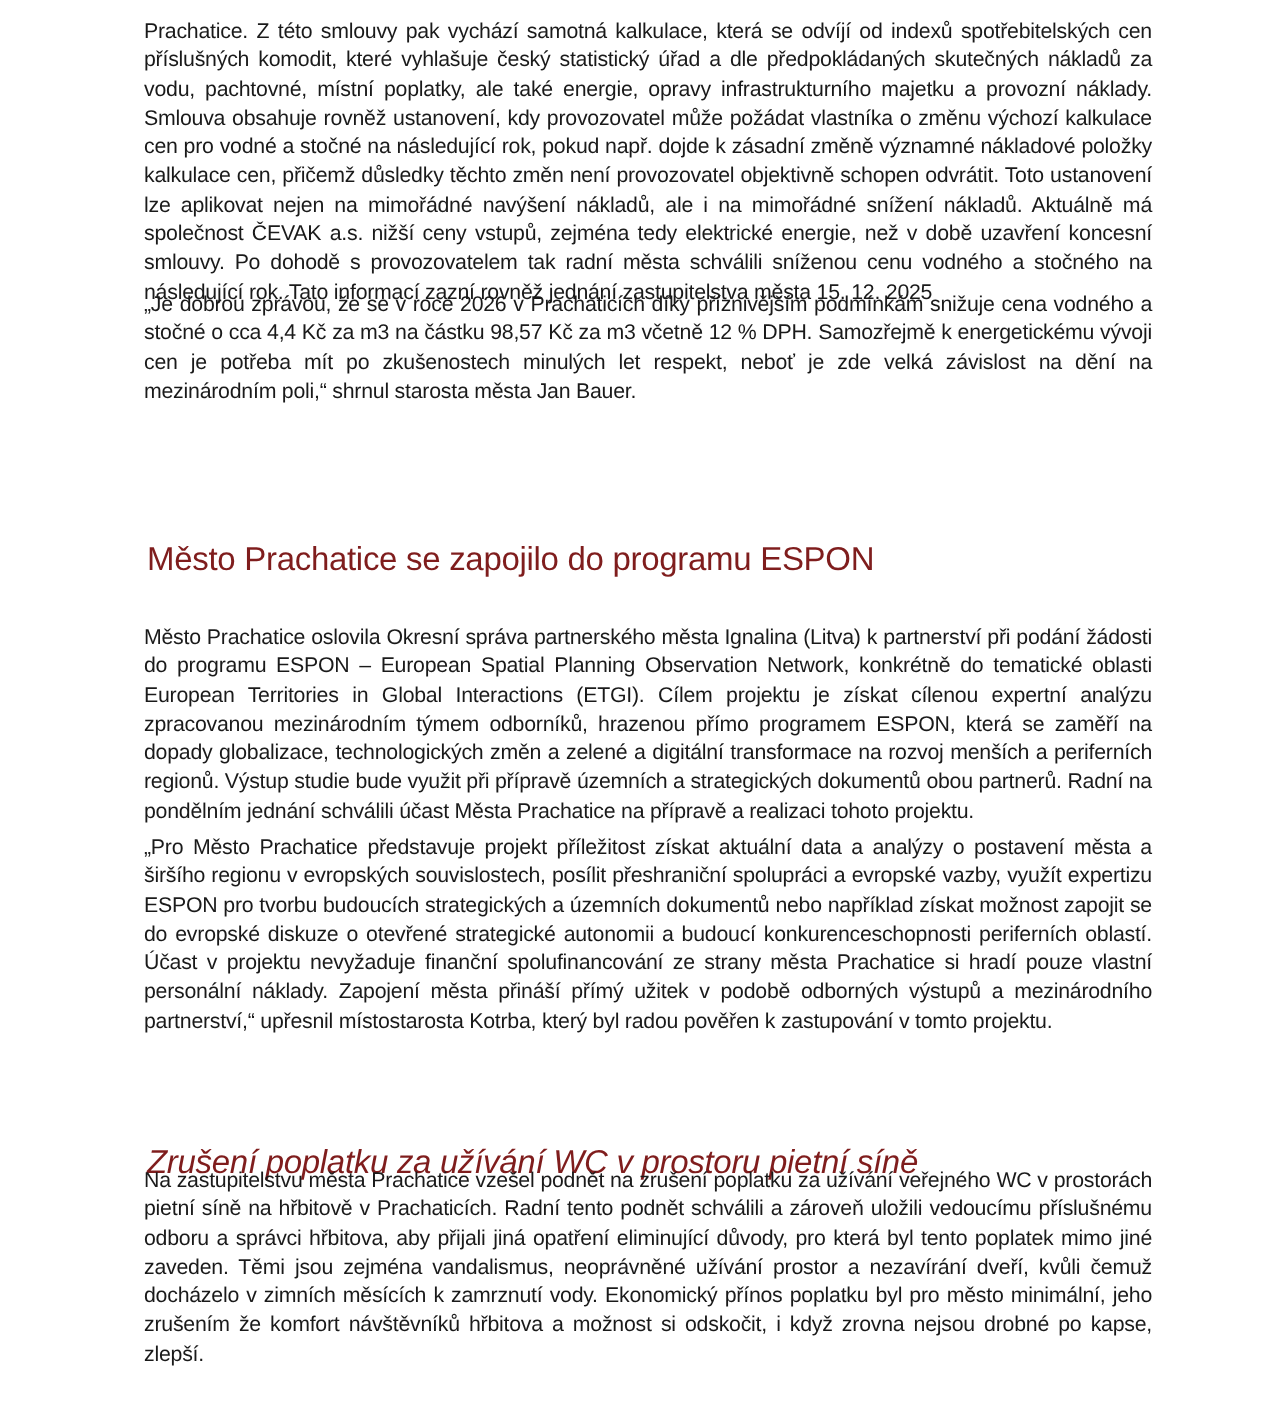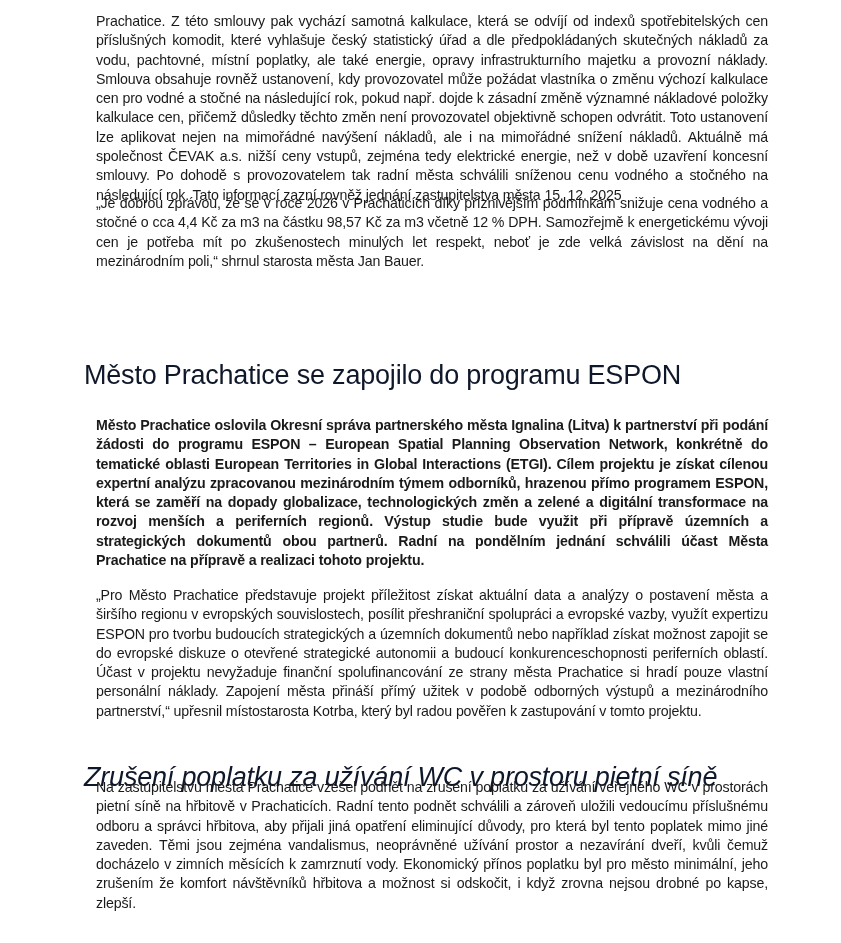--- a/index.html
+++ b/index.html
@@ -22,30 +22,30 @@
       font-size: 14.2px;
       line-height: 19.3px;
       text-align: justify;
       letter-spacing: -0.15px;
     }
     .p-intro { position: absolute; top: 0; left: 0; width: 672px; }
     .p-quote1 { position: absolute; top: 182px; left: 0; width: 672px; }
     h2 {
       margin: 0;
       font-weight: normal;
-      color: #0f172a;
-      font-size: 27px;
+      color: #7f1d1d;
+      font-size: 22px;
       letter-spacing: -0.2px;
       position: absolute;
-      left: 0;
+      left: 14px;
       width: 672px;
     }
     .h-espon { top: 360px; }
-    .p-espon { position: absolute; top: 404px; left: 0; width: 672px; font-weight: bold; }
-    .p-quote2 { position: absolute; top: 574px; left: 0; width: 672px; }
+    .p-espon { position: absolute; top: 404px; left: 0; width: 672px; }
+    .p-quote2 { position: absolute; top: 544px; left: 0; width: 672px; }
     .h-wc { top: 762px; font-style: italic; }
     .p-wc { position: absolute; top: 766px; left: 0; width: 672px; }
   </style>
 </head>
 <body>
 
 <div class="page">
   <p class="p-intro">Prachatice. Z této smlouvy pak vychází samotná kalkulace, která se odvíjí od indexů spotřebitelských cen příslušných komodit, které vyhlašuje český statistický úřad a dle předpokládaných skutečných nákladů za vodu, pachtovné, místní poplatky, ale také energie, opravy infrastrukturního majetku a provozní náklady. Smlouva obsahuje rovněž ustanovení, kdy provozovatel může požádat vlastníka o změnu výchozí kalkulace cen pro vodné a stočné na následující rok, pokud např. dojde k zásadní změně významné nákladové položky kalkulace cen, přičemž důsledky těchto změn není provozovatel objektivně schopen odvrátit. Toto ustanovení lze aplikovat nejen na mimořádné navýšení nákladů, ale i na mimořádné snížení nákladů. Aktuálně má společnost ČEVAK a.s. nižší ceny vstupů, zejména tedy elektrické energie, než v době uzavření koncesní smlouvy. Po dohodě s provozovatelem tak radní města schválili sníženou cenu vodného a stočného na následující rok. Tato informací zazní rovněž jednání zastupitelstva města 15. 12. 2025</p>
   <p class="p-quote1">„Je dobrou zprávou, že se v roce 2026 v Prachaticích díky příznivějším podmínkám snižuje cena vodného a stočné o cca 4,4 Kč za m3 na částku 98,57 Kč za m3 včetně 12 % DPH. Samozřejmě k energetickému vývoji cen je potřeba mít po zkušenostech minulých let respekt, neboť je zde velká závislost na dění na mezinárodním poli,“ shrnul starosta města Jan Bauer.</p>
 

